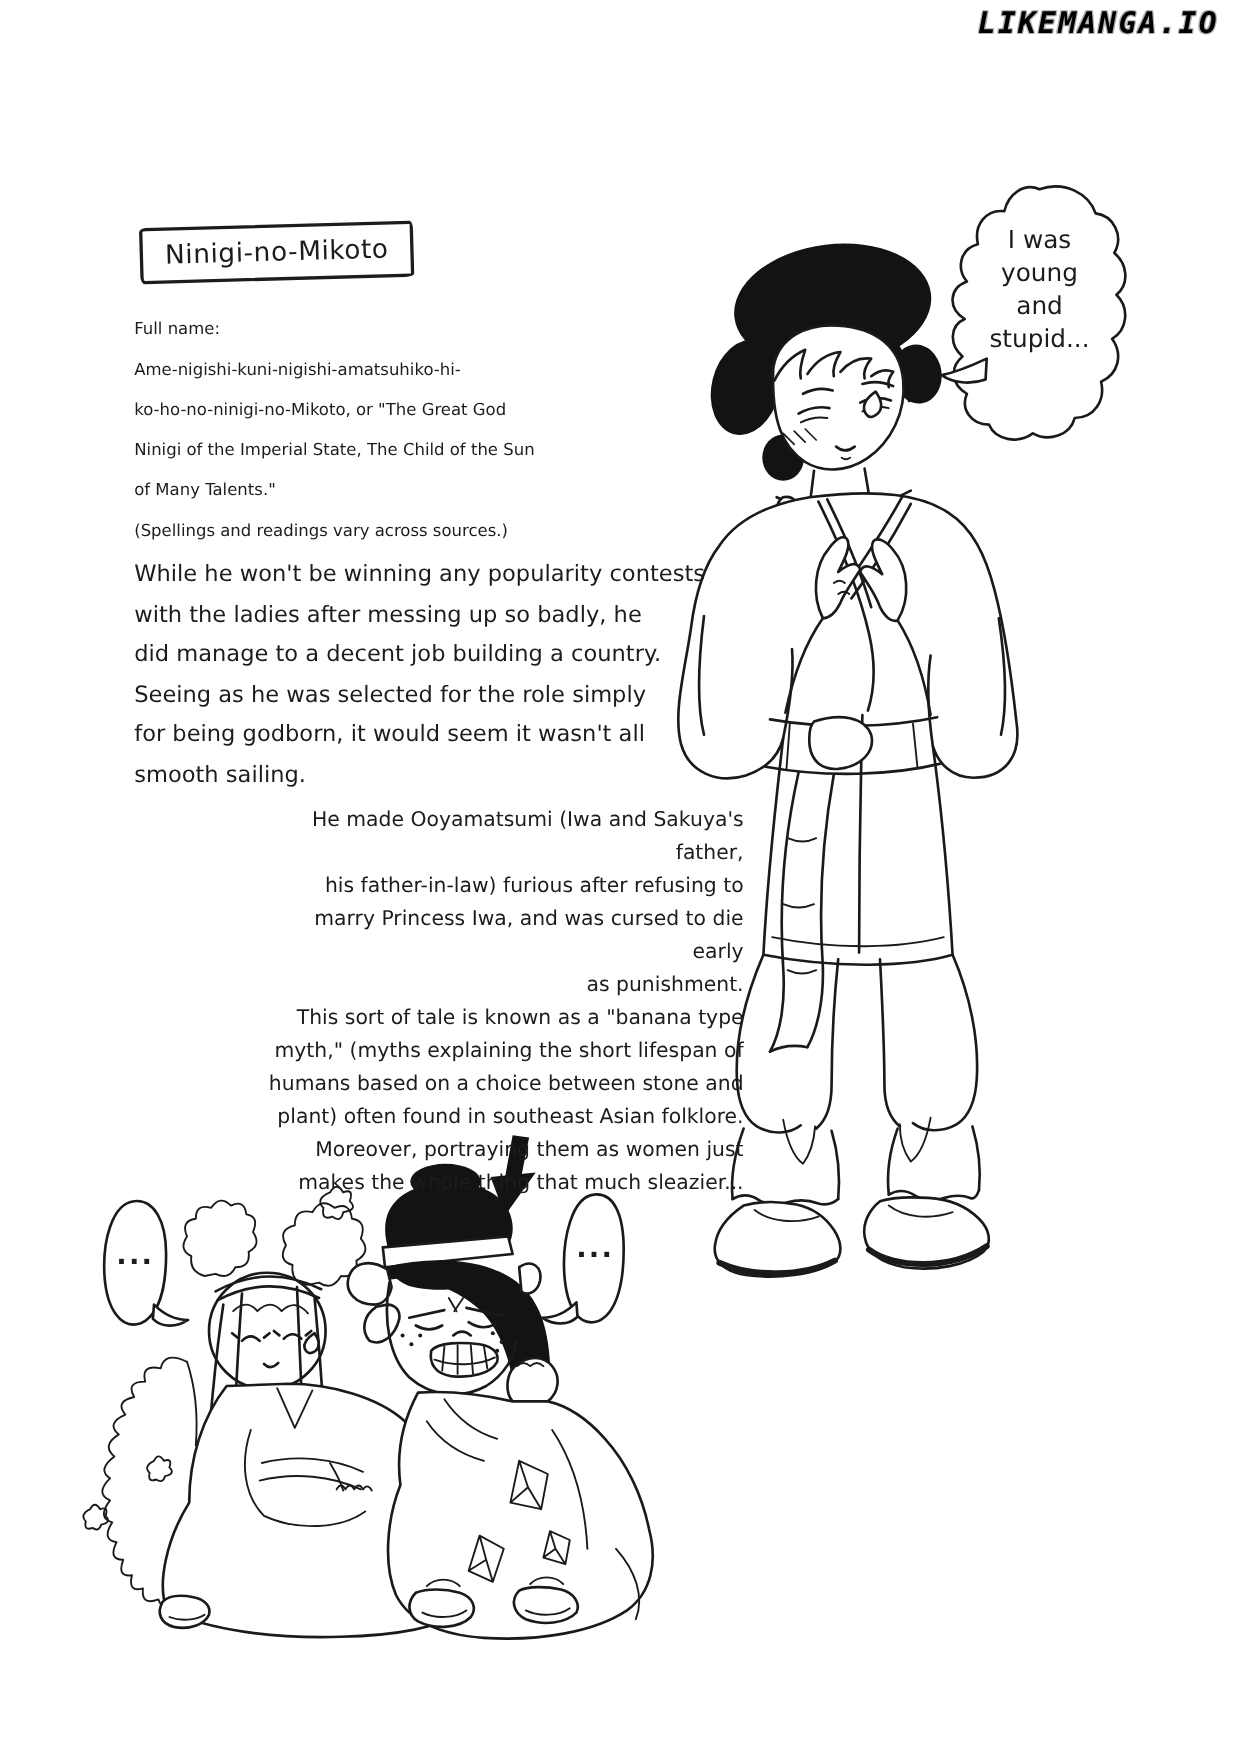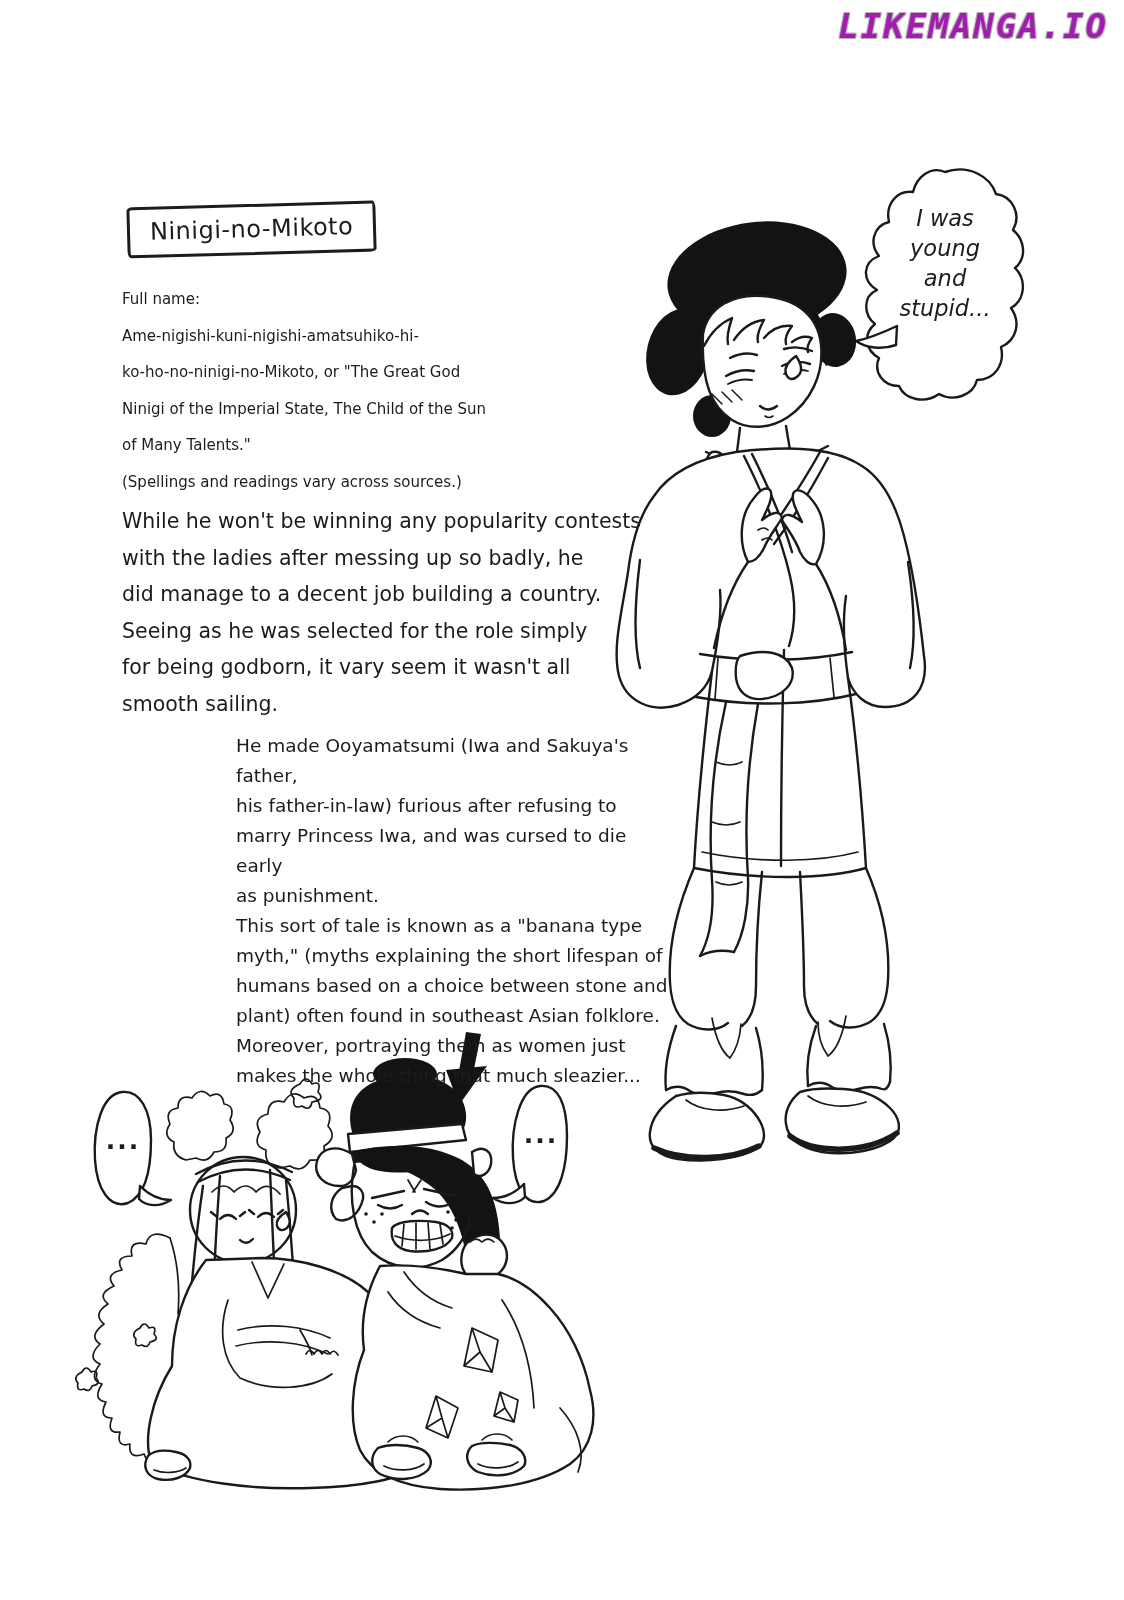--- a/index.html
+++ b/index.html
@@ -2,35 +2,35 @@
 <html><head>
 <meta charset="utf-8">
 <style>
   html,body{margin:0;padding:0;}
   body{
     width:1124px;height:1600px;background:#ffffff;position:relative;
     font-family:"DejaVu Sans",sans-serif;color:#1c1c1c;overflow:hidden;
   }
   .abs{position:absolute;}
   .watermark{
-    top:6px;right:16px;font-size:34px;font-style:italic;font-weight:bold;
-    letter-spacing:2px;color:#a21caf;
+    top:6px;right:16px;font-size:27px;font-style:italic;font-weight:bold;
+    letter-spacing:2px;color:#000000;
     text-shadow:1px 1px 0 #b3b3b3,-1px -1px 0 #b3b3b3,1px -1px 0 #b3b3b3,-1px 1px 0 #b3b3b3,0 0 1px #b3b3b3;
     font-family:"DejaVu Sans Mono","DejaVu Sans",monospace;
   }
   .title-box{
     left:127px;top:204px;padding:8px 20px 9px 20px;
     border:3px solid #1c1c1c;border-radius:6px 3px 8px 4px / 4px 8px 3px 7px;
     transform:rotate(-1.6deg);font-size:24px;letter-spacing:0.5px;background:#fff;
   }
   .para{white-space:pre-line;}
   .p1{left:122px;top:281px;width:540px;font-size:15px;line-height:36.5px;}
   .p2{left:122px;top:503px;width:545px;font-size:20.5px;line-height:36.5px;}
-  .p3{left:236px;top:731px;width:440px;font-size:18.5px;line-height:30px;}
-  .bubble-text{white-space:pre-line;text-align:center;font-style:italic;}
+  .p3{left:236px;top:731px;width:440px;font-size:18.5px;line-height:30px;text-align:right;}
+  .bubble-text{white-space:pre-line;text-align:center;}
   .bt-main{left:885px;top:203px;width:120px;font-size:22.5px;line-height:30px;}
   .dots{font-size:25px;font-weight:bold;letter-spacing:2px;text-align:center;}
   .dots-left{left:95px;top:1126px;width:56px;}
   .dots-right{left:513px;top:1120px;width:56px;}
   svg.art{position:absolute;left:0;top:0;width:1124px;height:1600px;}
   .ink{stroke:#1a1a1a;fill:none;stroke-width:2.4;stroke-linecap:round;stroke-linejoin:round;}
   .inkw{stroke:#1a1a1a;fill:#ffffff;stroke-width:2.4;stroke-linecap:round;stroke-linejoin:round;}
   .fillb{fill:#131313;stroke:none;}
   .thin{stroke-width:1.7;}
   .thick{stroke-width:5.5;}
@@ -301,21 +301,21 @@
 <div class="abs para p1">Full name:
 Ame-nigishi-kuni-nigishi-amatsuhiko-hi-
 ko-ho-no-ninigi-no-Mikoto, or "The Great God
 Ninigi of the Imperial State, The Child of the Sun
 of Many Talents."
 (Spellings and readings vary across sources.)</div>
 <div class="abs para p2">While he won't be winning any popularity contests
 with the ladies after messing up so badly, he
 did manage to a decent job building a country.
 Seeing as he was selected for the role simply
-for being godborn, it vary seem it wasn't all
+for being godborn, it would seem it wasn't all
 smooth sailing.</div>
 <div class="abs para p3">He made Ooyamatsumi (Iwa and Sakuya's father,
 his father-in-law) furious after refusing to
 marry Princess Iwa, and was cursed to die early
 as punishment.
 This sort of tale is known as a "banana type
 myth," (myths explaining the short lifespan of
 humans based on a choice between stone and
 plant) often found in southeast Asian folklore.
 Moreover, portraying them as women just

